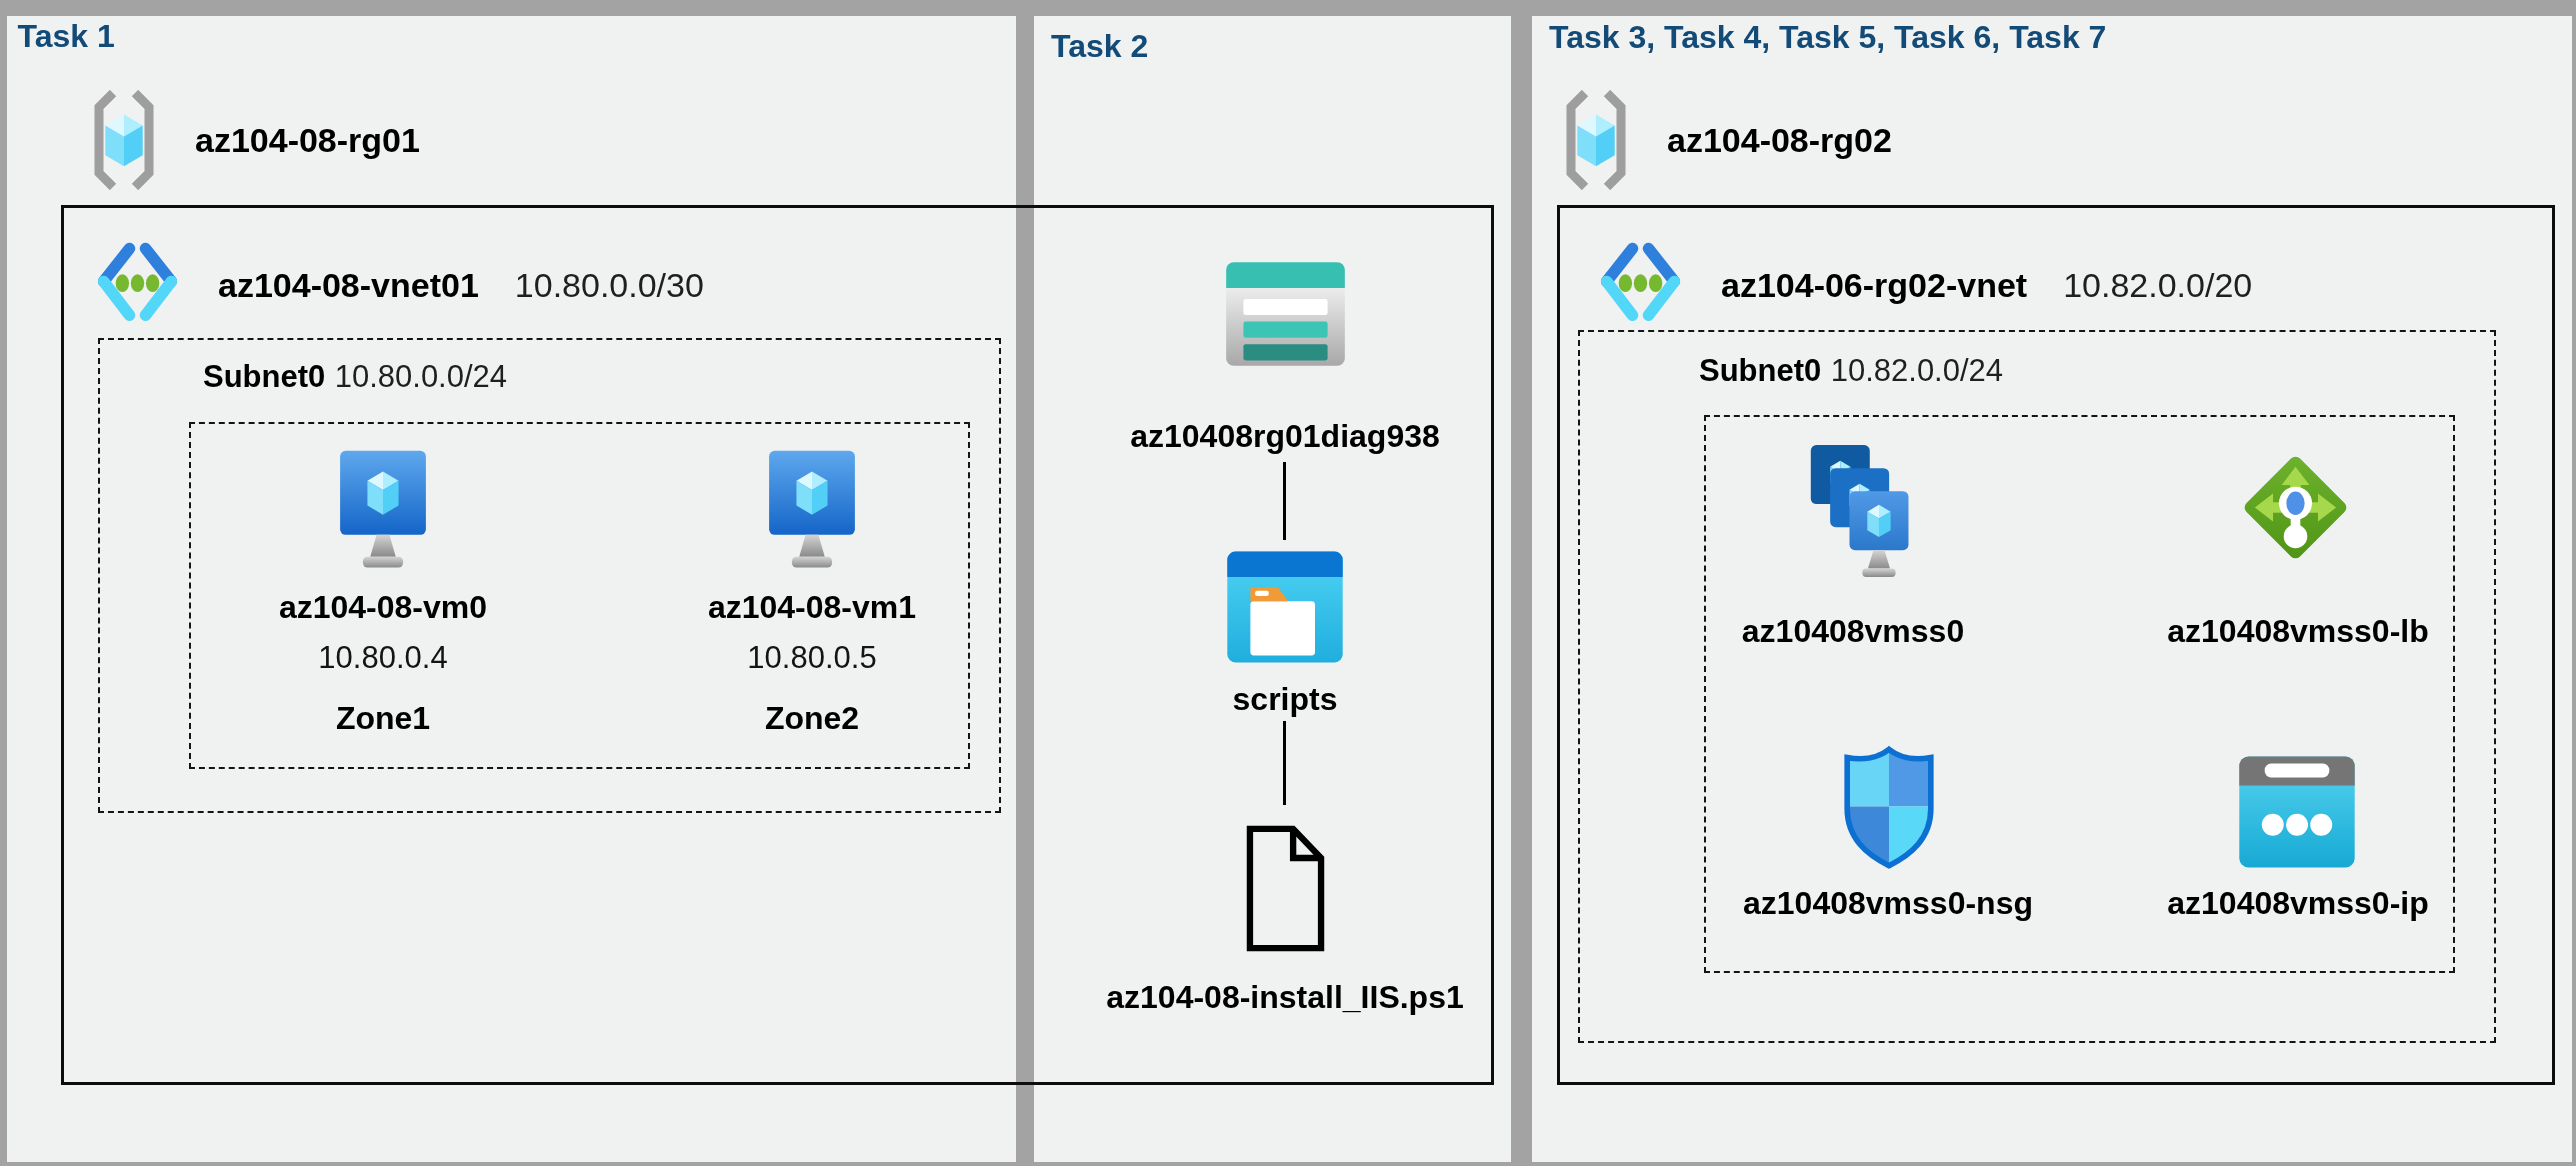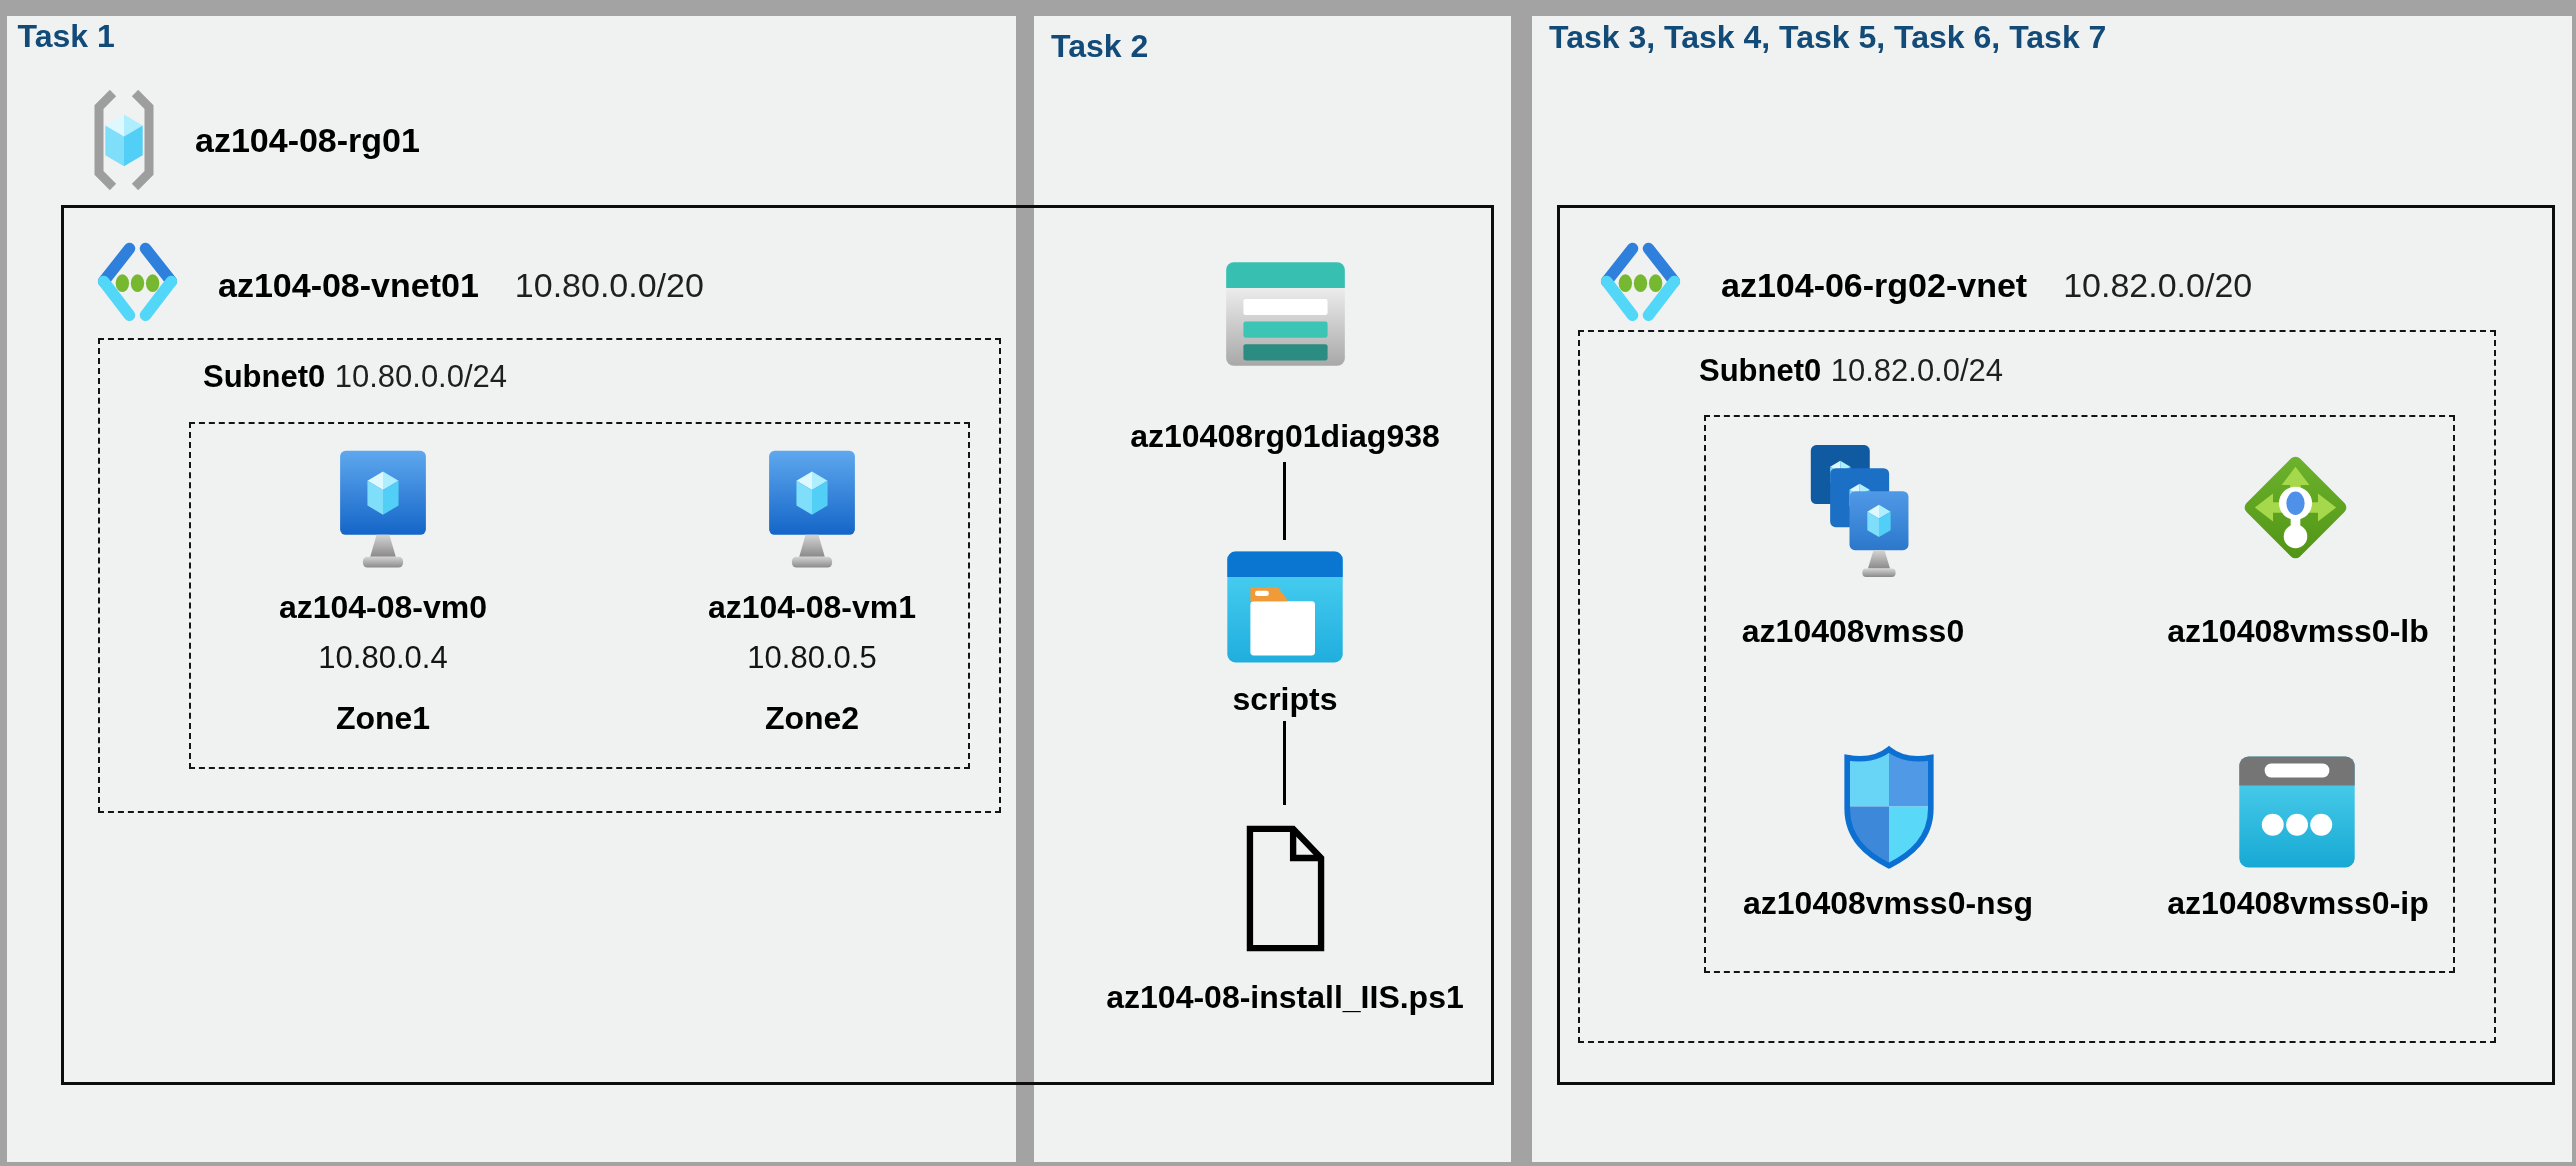--- a/index.html
+++ b/index.html
@@ -89,21 +89,21 @@
     <svg width="89" height="96" viewBox="0 0 100 100">
       <path d="M41,9 L12,46" stroke="#2f80dc" stroke-width="13" stroke-linecap="round" fill="none"></path>
       <path d="M12,46 L41,84" stroke="#53d7f8" stroke-width="13" stroke-linecap="round" fill="none"></path>
       <path d="M59,9 L88,46" stroke="#2f80dc" stroke-width="13" stroke-linecap="round" fill="none"></path>
       <path d="M88,46 L59,84" stroke="#53d7f8" stroke-width="13" stroke-linecap="round" fill="none"></path>
       <ellipse cx="33" cy="48" rx="7.5" ry="10" fill="#76b82f"></ellipse>
       <ellipse cx="50" cy="48" rx="7.5" ry="10" fill="#76b82f"></ellipse>
       <ellipse cx="67" cy="48" rx="7.5" ry="10" fill="#76b82f"></ellipse>
     </svg>
     <span class="hdr-name">az104-08-vnet01</span>
-    <span class="hdr-cidr">10.80.0.0/20</span>
+    <span class="hdr-cidr">10.80.0.0/30</span>
   </div>
 
   <div class="dashed-box" style="left:98px;top:338px;width:903px;height:475px"></div>
   <div class="sub-label" style="left:203px;top:359px">
     <span class="sub-name">Subnet0</span><span class="sub-cidr">10.80.0.0/24</span>
   </div>
 
   <div class="dashed-box" style="left:189px;top:422px;width:781px;height:347px"></div>
 
   <svg class="icon" style="left:337px;top:449px" width="92" height="125" viewBox="0 0 100 137">
@@ -147,20 +147,28 @@
   <div class="item-label" style="left:1285px;top:681px">scripts</div>
 
   <div class="vline" style="left:1283px;top:721px;height:84px"></div>
 
   <svg class="icon" style="left:1241px;top:825px" width="89" height="127" viewBox="0 0 70 100">
     <path d="M7,3 H41 L63,26 V97 H7 Z" fill="#f0f1f1" stroke="#000" stroke-width="5" stroke-linejoin="miter"></path>
     <path d="M41,3 V26 H63" fill="none" stroke="#000" stroke-width="5"></path>
   </svg>
   <div class="item-label" style="left:1285px;top:979px">az104-08-install_IIS.ps1</div>
 
+  <div class="hdr" style="left:1561px;top:90px">
+    <svg width="70" height="100" viewBox="0 0 70 100">
+      <path d="M24,3 10,17 10,83 24,97" stroke="#9e9e9e" stroke-width="9" fill="none"></path>
+      <path d="M46,3 60,17 60,83 46,97" stroke="#9e9e9e" stroke-width="9" fill="none"></path>
+      <use href="#minicube" transform="translate(35,50) scale(1.7)"></use>
+    </svg>
+    <span class="hdr-name">az104-08-rg02</span>
+  </div>
 
   <div class="solid-box" style="left:1557px;top:205px;width:998px;height:880px"></div>
 
   <div class="hdr" style="left:1596px;top:237px">
     <svg width="89" height="96" viewBox="0 0 100 100">
       <path d="M41,9 L12,46" stroke="#2f80dc" stroke-width="13" stroke-linecap="round" fill="none"></path>
       <path d="M12,46 L41,84" stroke="#53d7f8" stroke-width="13" stroke-linecap="round" fill="none"></path>
       <path d="M59,9 L88,46" stroke="#2f80dc" stroke-width="13" stroke-linecap="round" fill="none"></path>
       <path d="M88,46 L59,84" stroke="#53d7f8" stroke-width="13" stroke-linecap="round" fill="none"></path>
       <ellipse cx="33" cy="48" rx="7.5" ry="10" fill="#76b82f"></ellipse>

